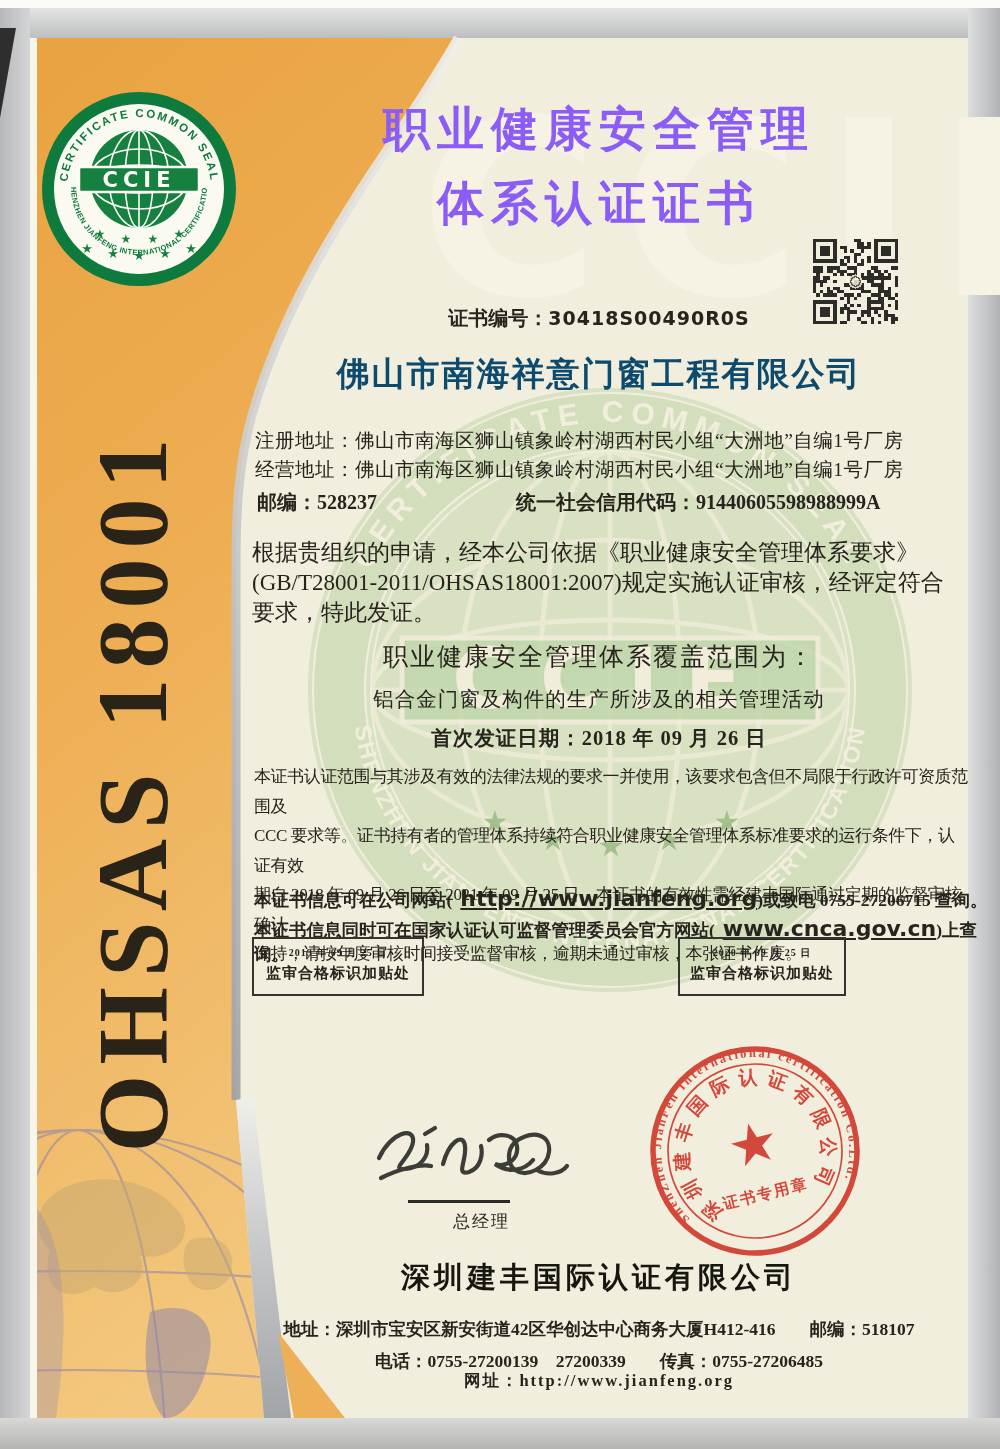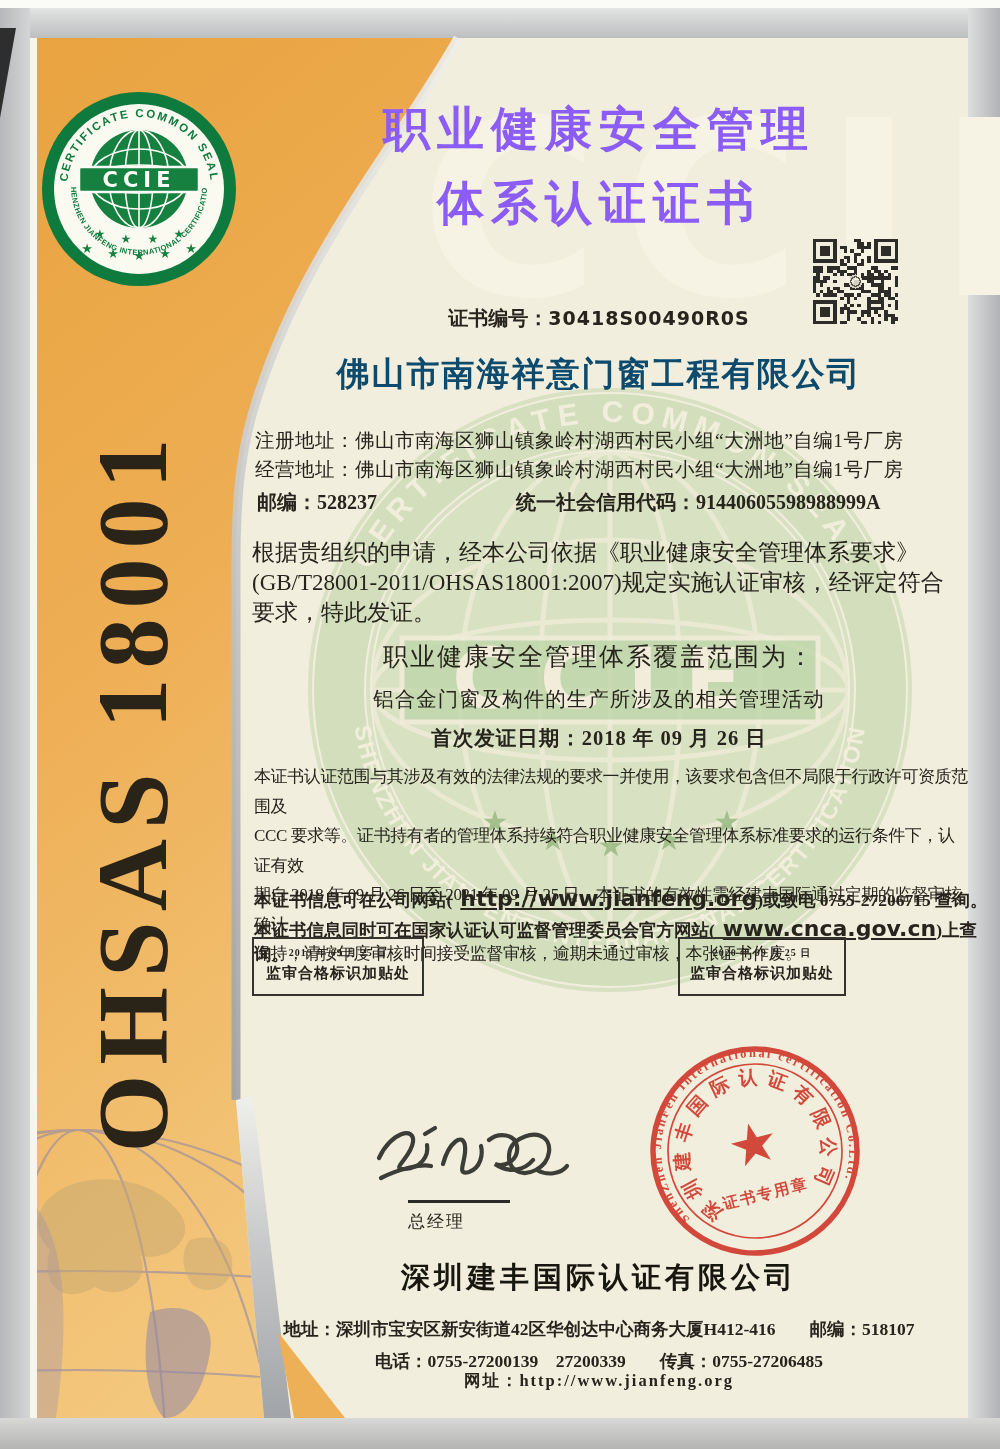--- a/index.html
+++ b/index.html
@@ -459,21 +459,21 @@
       <path d="M14,46 C26,20 50,14 48,30 C46,46 24,58 40,57 C56,56 64,44 62,33"></path>
       <path d="M16,66 C36,56 56,52 66,54"></path>
       <path d="M60,22 l10,-6"></path>
       <path d="M78,52 C84,30 98,20 100,34 C102,48 90,64 104,60 C116,56 118,42 116,34"></path>
       <path d="M124,28 C134,20 150,22 152,34 C154,48 140,56 130,52 C144,62 160,58 168,48"></path>
       <path d="M150,30 c20,-14 36,-6 34,10 c-2,16 -22,26 -34,18 c-8,-6 -8,-20 0,-28"></path>
       <path d="M172,58 c10,6 24,4 30,-4"></path>
     </g>
   </svg>
   <div class="abs" style="left:408px;top:1200px;width:102px;height:3px;background:#2a2a26;"></div>
-  <div class="abs sigtitle" style="left:408px;top:1210px;width:102px;text-align:left;">总经理</div>
+  <div class="abs sigtitle" style="left:408px;top:1210px;width:102px;text-align:right;">总经理</div>
 
   <svg class="abs" style="left:640px;top:1036px;" width="230" height="230" viewBox="0 0 230 230">
     <defs>
       <path id="rsOut" d="M 115,209 a 94,94 0 1 1 0.2,0"></path>
       <path id="rsIn" d="M 115,182 a 67,67 0 1 1 0.2,0"></path>
     </defs>
     <g transform="rotate(-14 115 115)" opacity="0.9">
       <circle cx="115" cy="115" r="102" fill="none" stroke="#cf372a" stroke-width="5.5"></circle>
       <circle cx="115" cy="115" r="87" fill="none" stroke="#cf372a" stroke-width="1.7"></circle>
       <text font-family="Liberation Serif,serif" font-size="12.5" font-weight="700" letter-spacing="2.2" fill="#cf372a">

